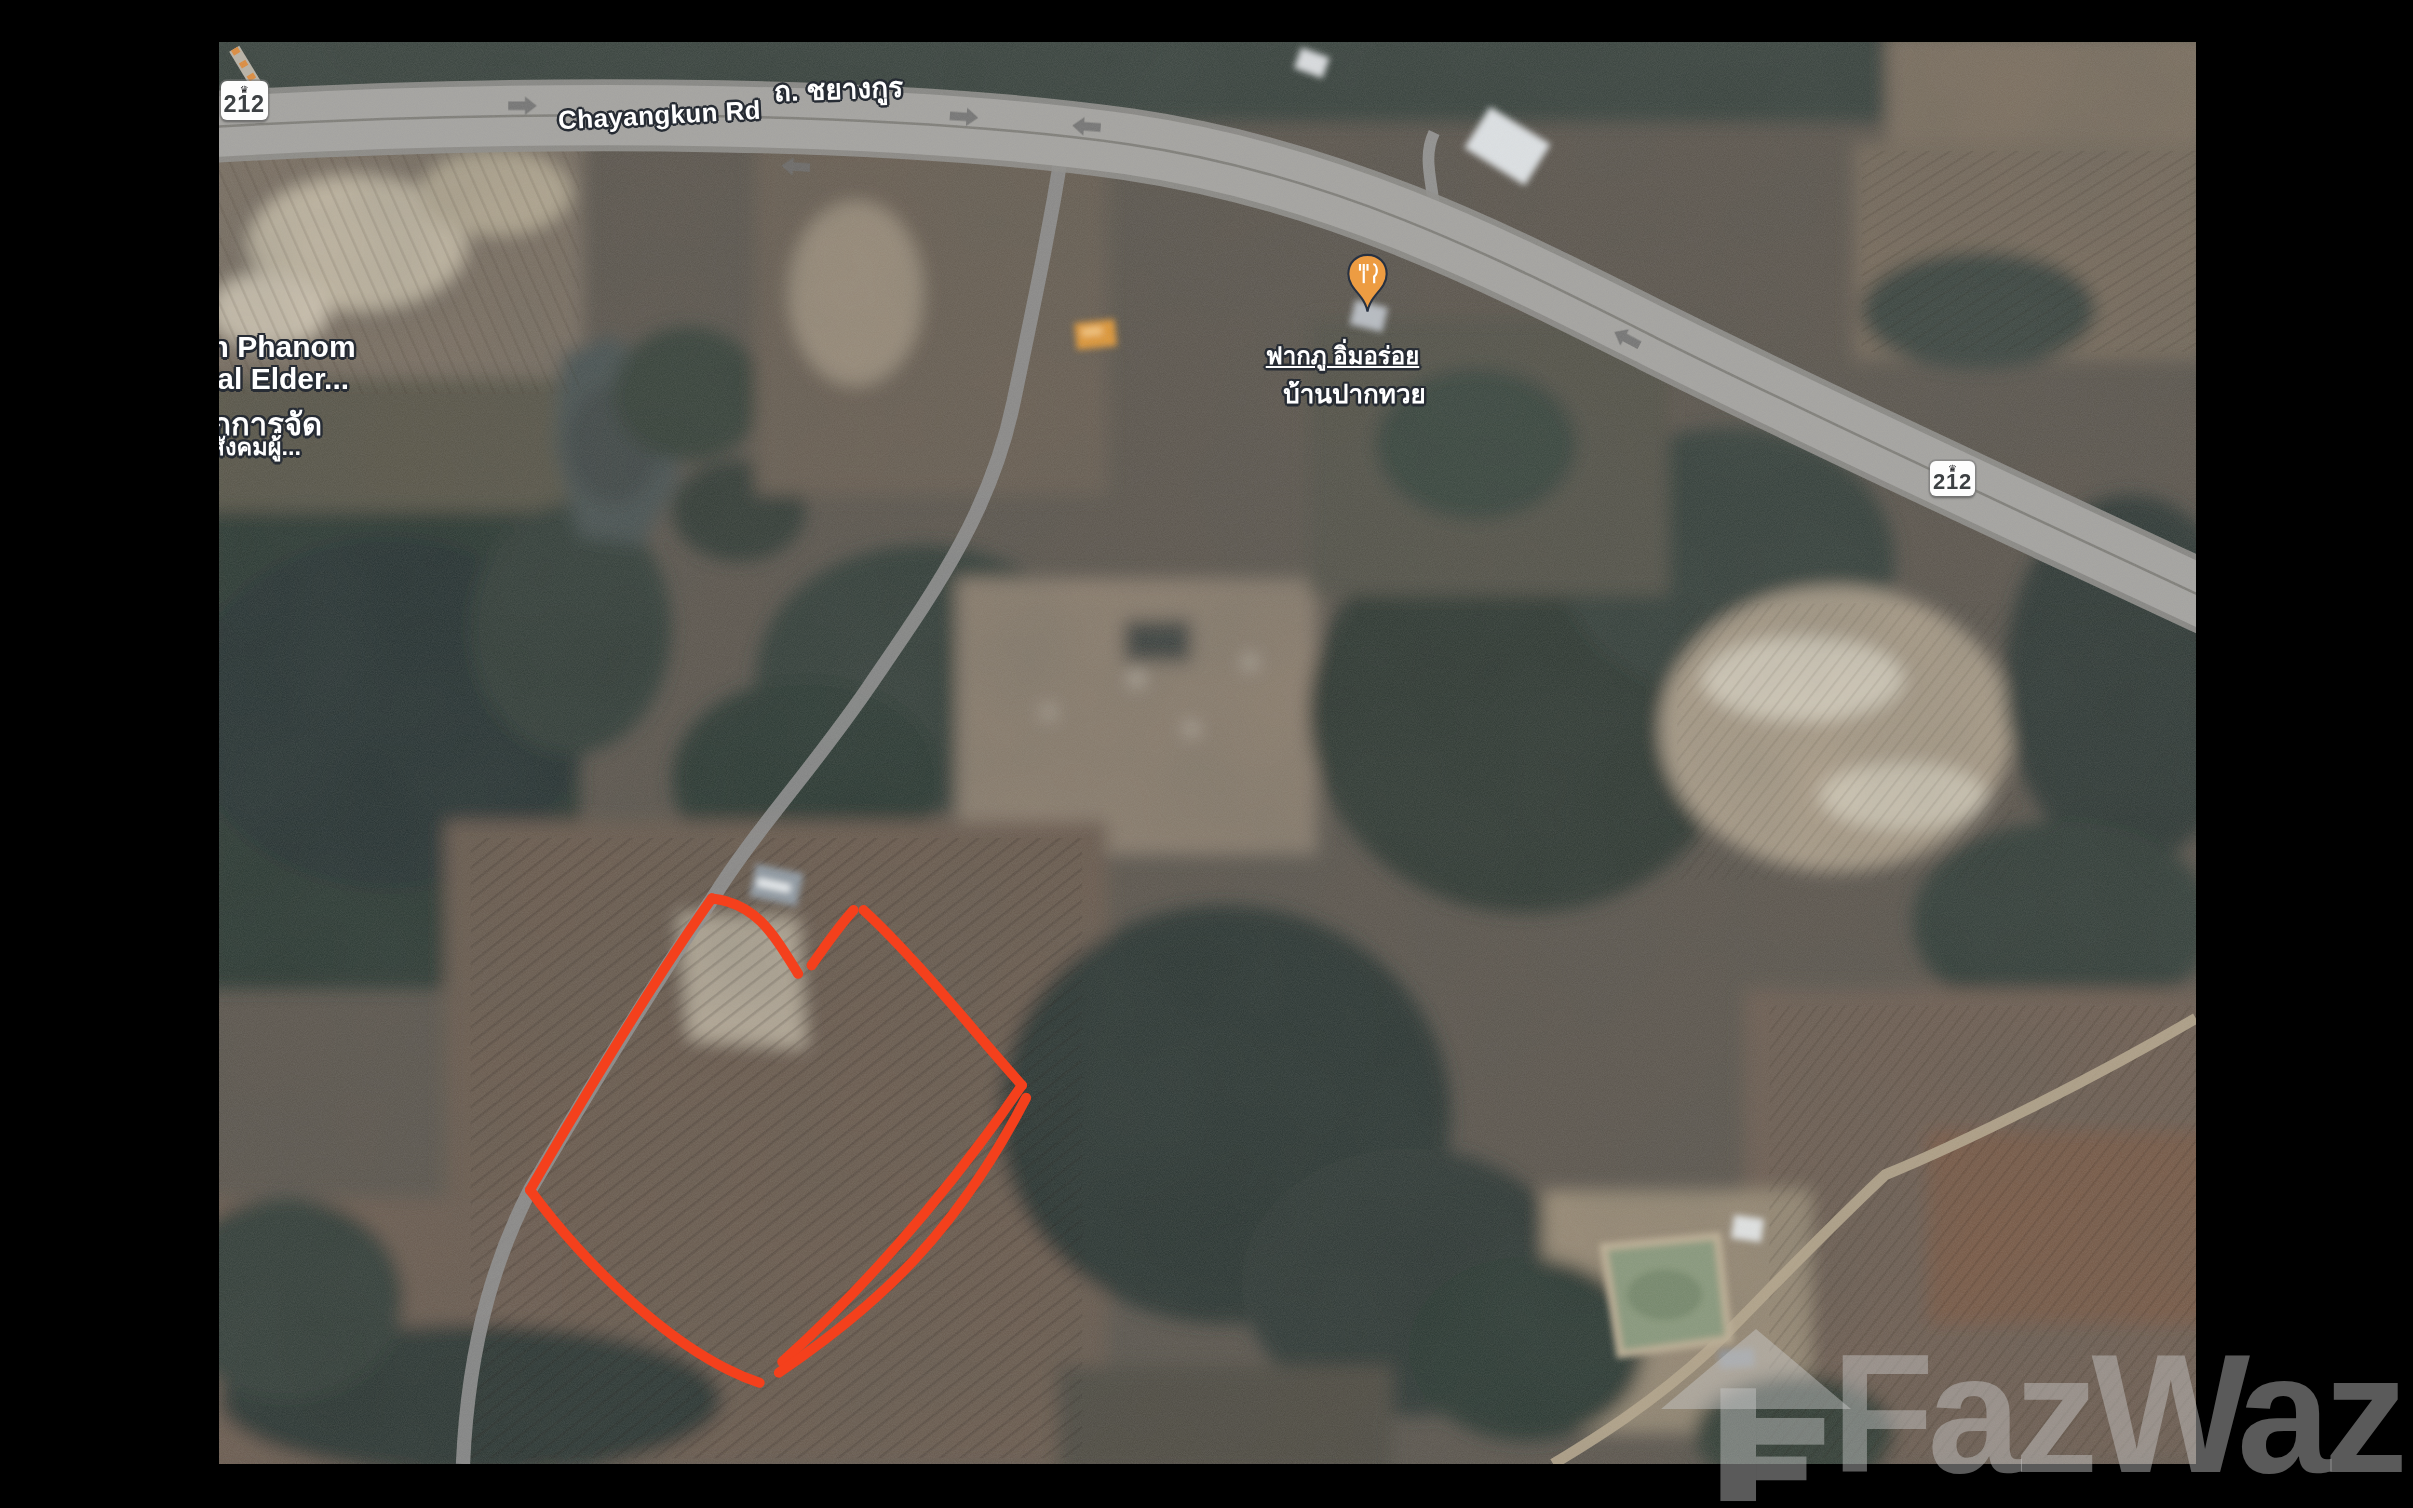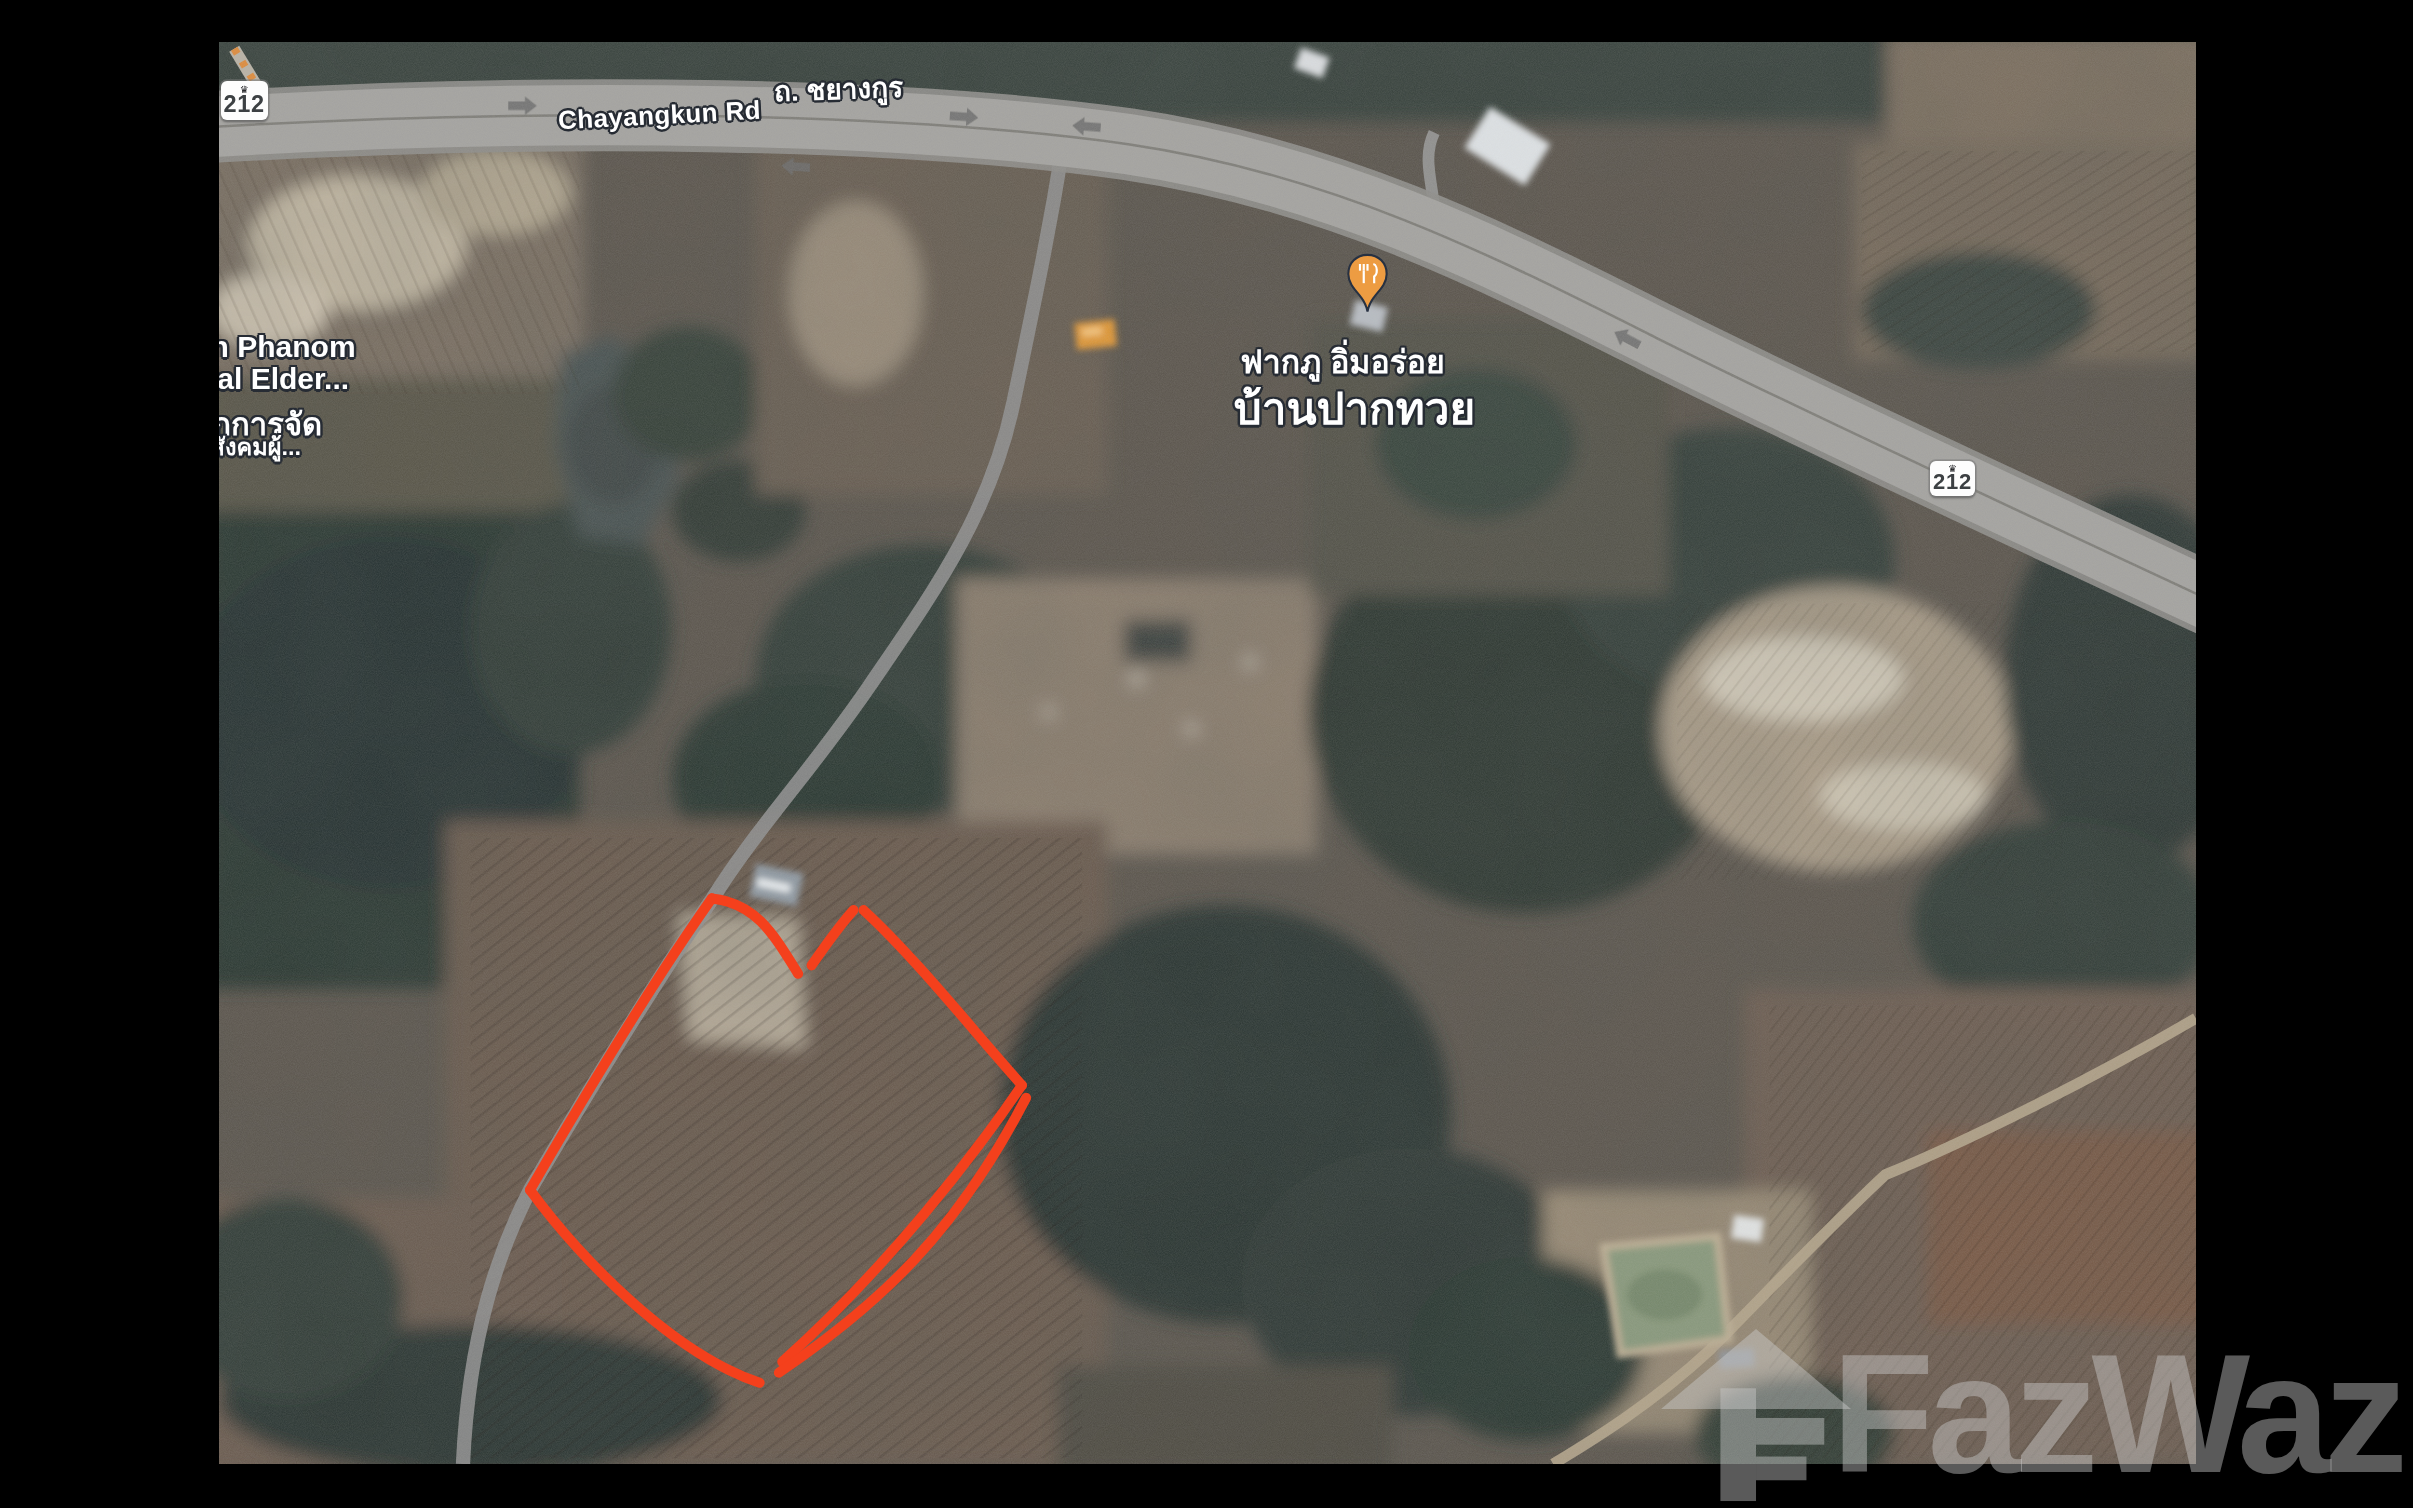--- a/index.html
+++ b/index.html
@@ -5,22 +5,22 @@
   html,body{margin:0;padding:0;background:#000;}
   .stage{position:relative;width:2413px;height:1508px;background:#000;overflow:hidden;
          font-family:"Liberation Sans","DejaVu Sans",sans-serif;}
   #map{position:absolute;left:219px;top:42px;width:1977px;height:1422px;overflow:hidden;background:#5d564e;}
   #terrain{position:absolute;left:0;top:0;}
   .maplabel{position:absolute;color:#fff;font-weight:bold;text-align:center;white-space:nowrap;z-index:10;
     text-shadow:-1.7px -1.7px 0 #272c34,1.7px -1.7px 0 #272c34,-1.7px 1.7px 0 #272c34,1.7px 1.7px 0 #272c34,
                 0 -2.5px 0 #272c34,0 2.5px 0 #272c34,-2.5px 0 0 #272c34,2.5px 0 0 #272c34;}
   .thai-road{left:494px;top:25px;width:251px;font-size:28px;transform:rotate(-2deg);}
   .en-road{left:315px;top:58px;width:251px;font-size:26px;transform:rotate(-3deg);letter-spacing:0.4px;}
-  .poi-line1{left:985px;top:294px;width:277px;font-size:32px;}
-  .poi-line2{left:1010px;top:331px;width:251px;font-size:44px;}
+  .poi-line1{left:985px;top:294px;width:277px;font-size:24px;text-decoration:underline;}
+  .poi-line2{left:1010px;top:331px;width:251px;font-size:26px;}
   .clip1{left:-8.4px;top:288px;font-size:30px;text-align:right;}
   .clip2{left:-10px;top:320px;font-size:30px;text-align:left;}
   .clip3{left:-6.7px;top:357px;font-size:31px;text-align:left;}
   .clip4{left:-8.4px;top:386px;font-size:23.5px;text-align:left;}
   .shield{position:absolute;background:#fdfdfd;border-radius:5.9px;z-index:10;
     box-shadow:0 0 0 1.7px rgba(125,125,125,.55),0 1.7px 2.5px rgba(0,0,0,.45);
     color:#3c4043;font-weight:bold;display:flex;flex-direction:column;align-items:center;justify-content:center;}
   .shield .crest{font-size:10px;line-height:7.5px;margin-bottom:-0.8px;color:#202124;}
   .shield .num{font-size:23.5px;line-height:22.6px;letter-spacing:0.8px;}
   .shield-1{left:1.7px;top:39px;width:47px;height:39px;}

